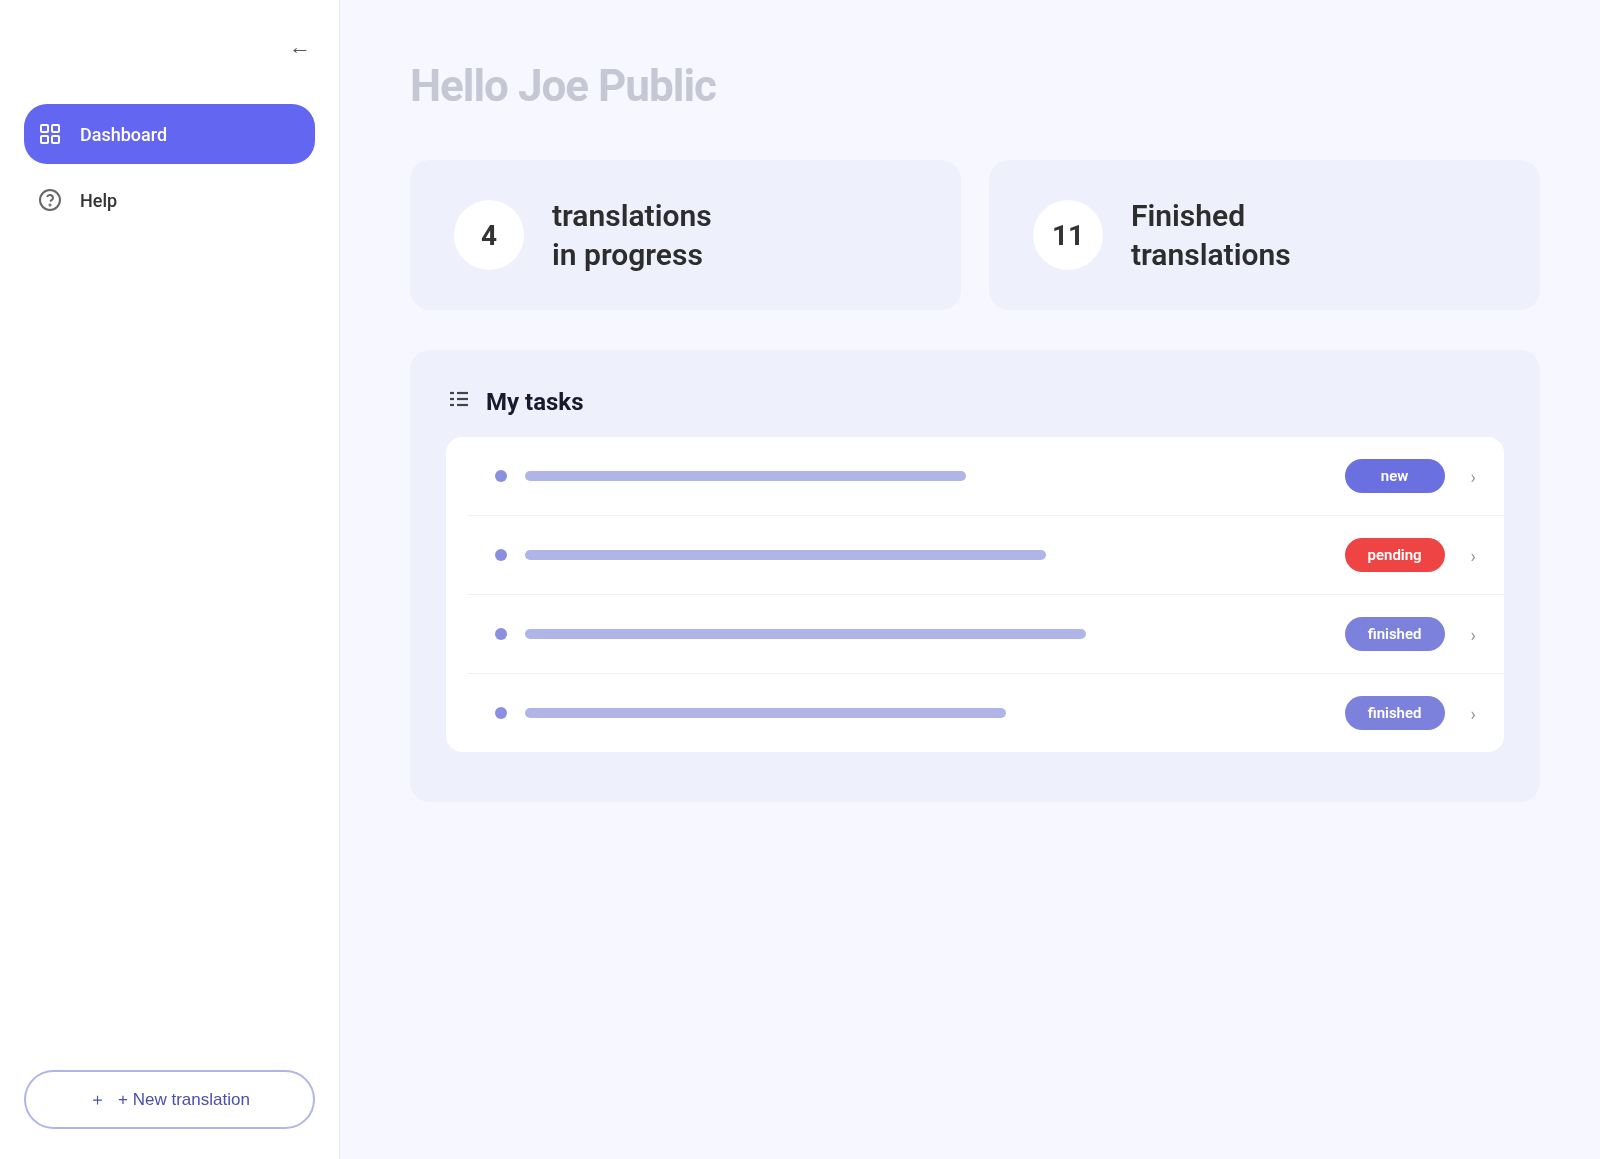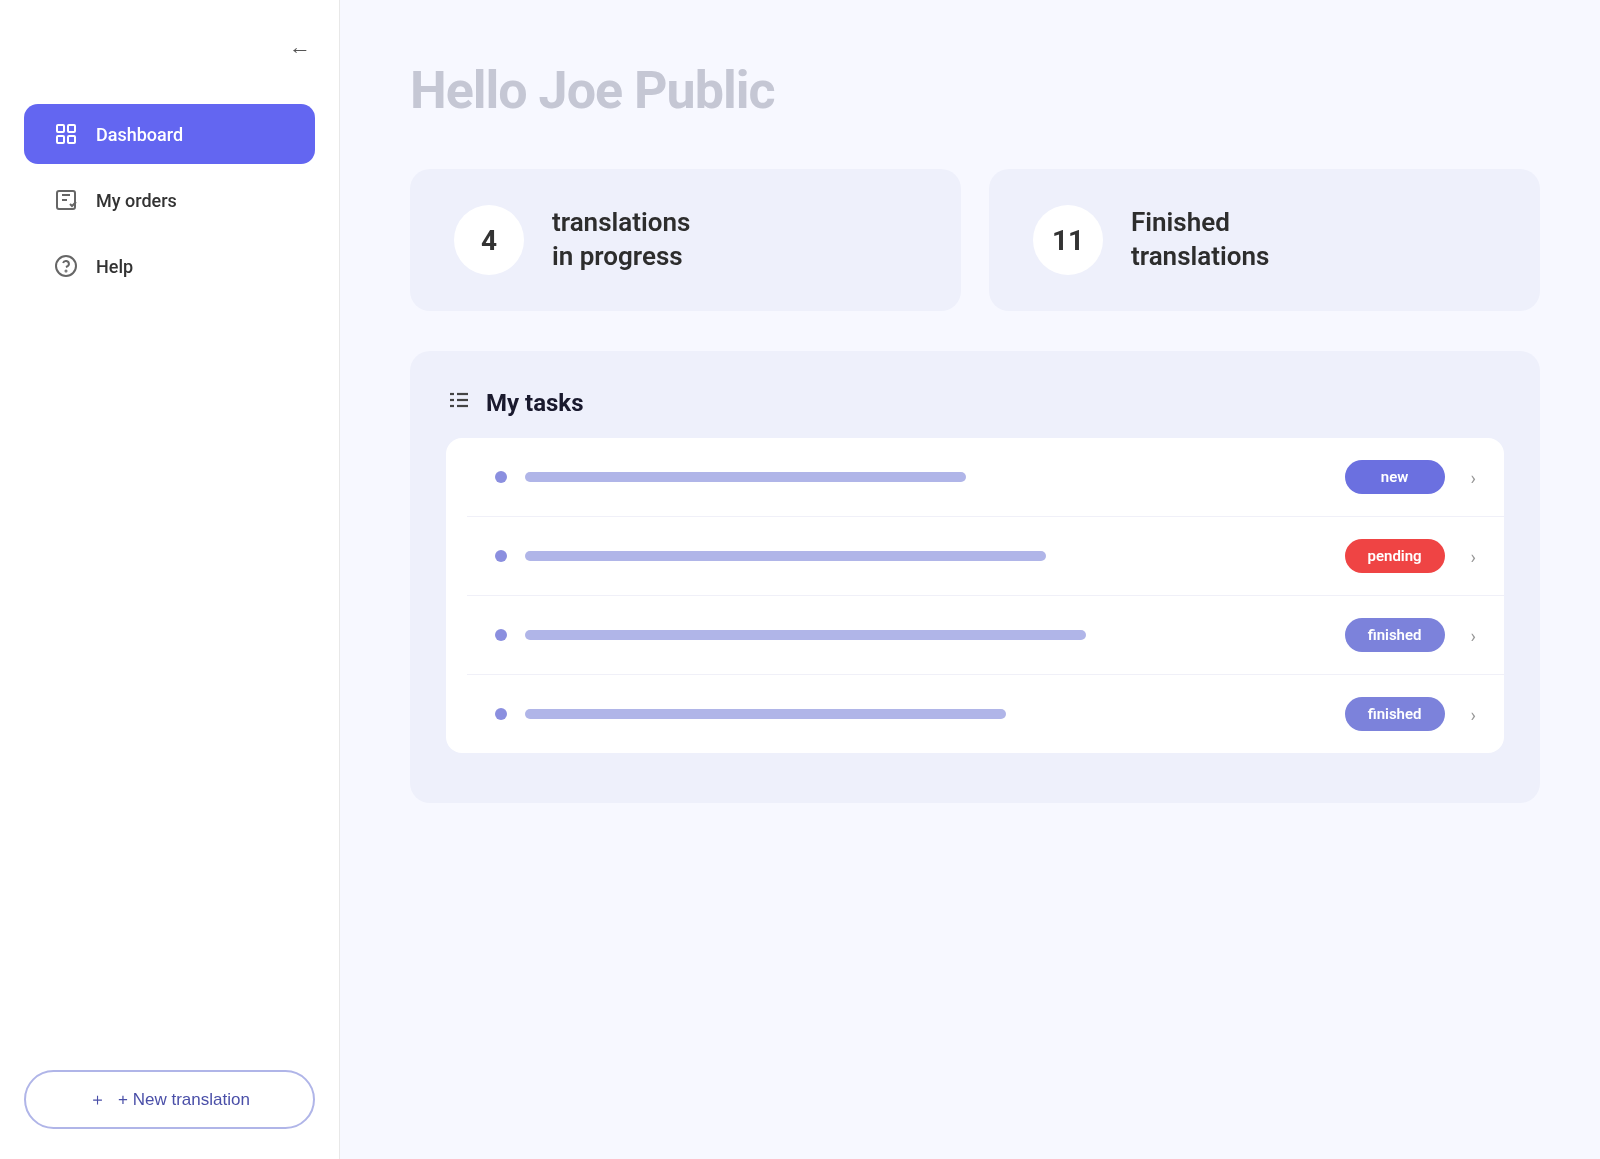--- a/index.html
+++ b/index.html
@@ -32,22 +32,22 @@
       font-size: 22px;
       align-self: flex-end;
       margin-bottom: 40px;
       padding: 4px;
     }
 
     .nav-item {
       display: flex;
       align-items: center;
       gap: 16px;
-      padding: 16px 28px;
-      border-radius: 14px;
+      padding: 16px 12px;
+      border-radius: 23px;
       cursor: pointer;
       font-size: 18px;
       color: #333;
       margin-bottom: 6px;
       font-weight: 500;
       text-decoration: none;
     }
 
     .nav-item.active {
       background: #6366f1;
@@ -93,21 +93,21 @@
 
     
     .main {
       flex: 1;
       background: #f7f8ff;
       padding: 60px 60px 60px 70px;
       overflow-y: auto;
     }
 
     .greeting {
-      font-size: 52px;
+      font-size: 44px;
       font-weight: 700;
       color: #c5c7d4;
       margin-bottom: 48px;
       letter-spacing: -1px;
     }
 
     
     .stats-row {
       display: flex;
       gap: 28px;
@@ -132,21 +132,21 @@
       display: flex;
       align-items: center;
       justify-content: center;
       font-size: 28px;
       font-weight: 700;
       color: #333;
       flex-shrink: 0;
     }
 
     .stat-label {
-      font-size: 26px;
+      font-size: 30px;
       font-weight: 600;
       color: #2d2d2d;
       line-height: 1.3;
     }
 
     
     .tasks-section {
       background: #eef0fb;
       border-radius: 20px;
       padding: 36px 36px 50px;
@@ -246,30 +246,20 @@
         <svg width="24" height="24" viewBox="0 0 24 24" fill="none" stroke="white" stroke-width="2">
           <rect x="3" y="3" width="7" height="7" rx="1"></rect>
           <rect x="14" y="3" width="7" height="7" rx="1"></rect>
           <rect x="3" y="14" width="7" height="7" rx="1"></rect>
           <rect x="14" y="14" width="7" height="7" rx="1"></rect>
         </svg>
       </span>
       <span>Dashboard</span>
     </a>
 
-    <a class="nav-item">
-      <span class="nav-icon">
-        <svg width="24" height="24" viewBox="0 0 24 24" fill="none" stroke="#666" stroke-width="2">
-          <rect x="3" y="3" width="18" height="18" rx="2"></rect>
-          <path d="M8 7h8M8 12h5"></path>
-          <path d="M16 16l2 2 4-4" stroke="#666" stroke-width="2"></path>
-        </svg>
-      </span>
-      <span>My orders</span>
-    </a>
 
 
     <a class="nav-item">
       <span class="nav-icon">
         <svg width="24" height="24" viewBox="0 0 24 24" fill="none" stroke="#666" stroke-width="2">
           <circle cx="12" cy="12" r="10"></circle>
           <path d="M9.09 9a3 3 0 0 1 5.83 1c0 2-3 3-3 3"></path>
           <circle cx="12" cy="17" r="0.5" fill="#666"></circle>
         </svg>
       </span>

